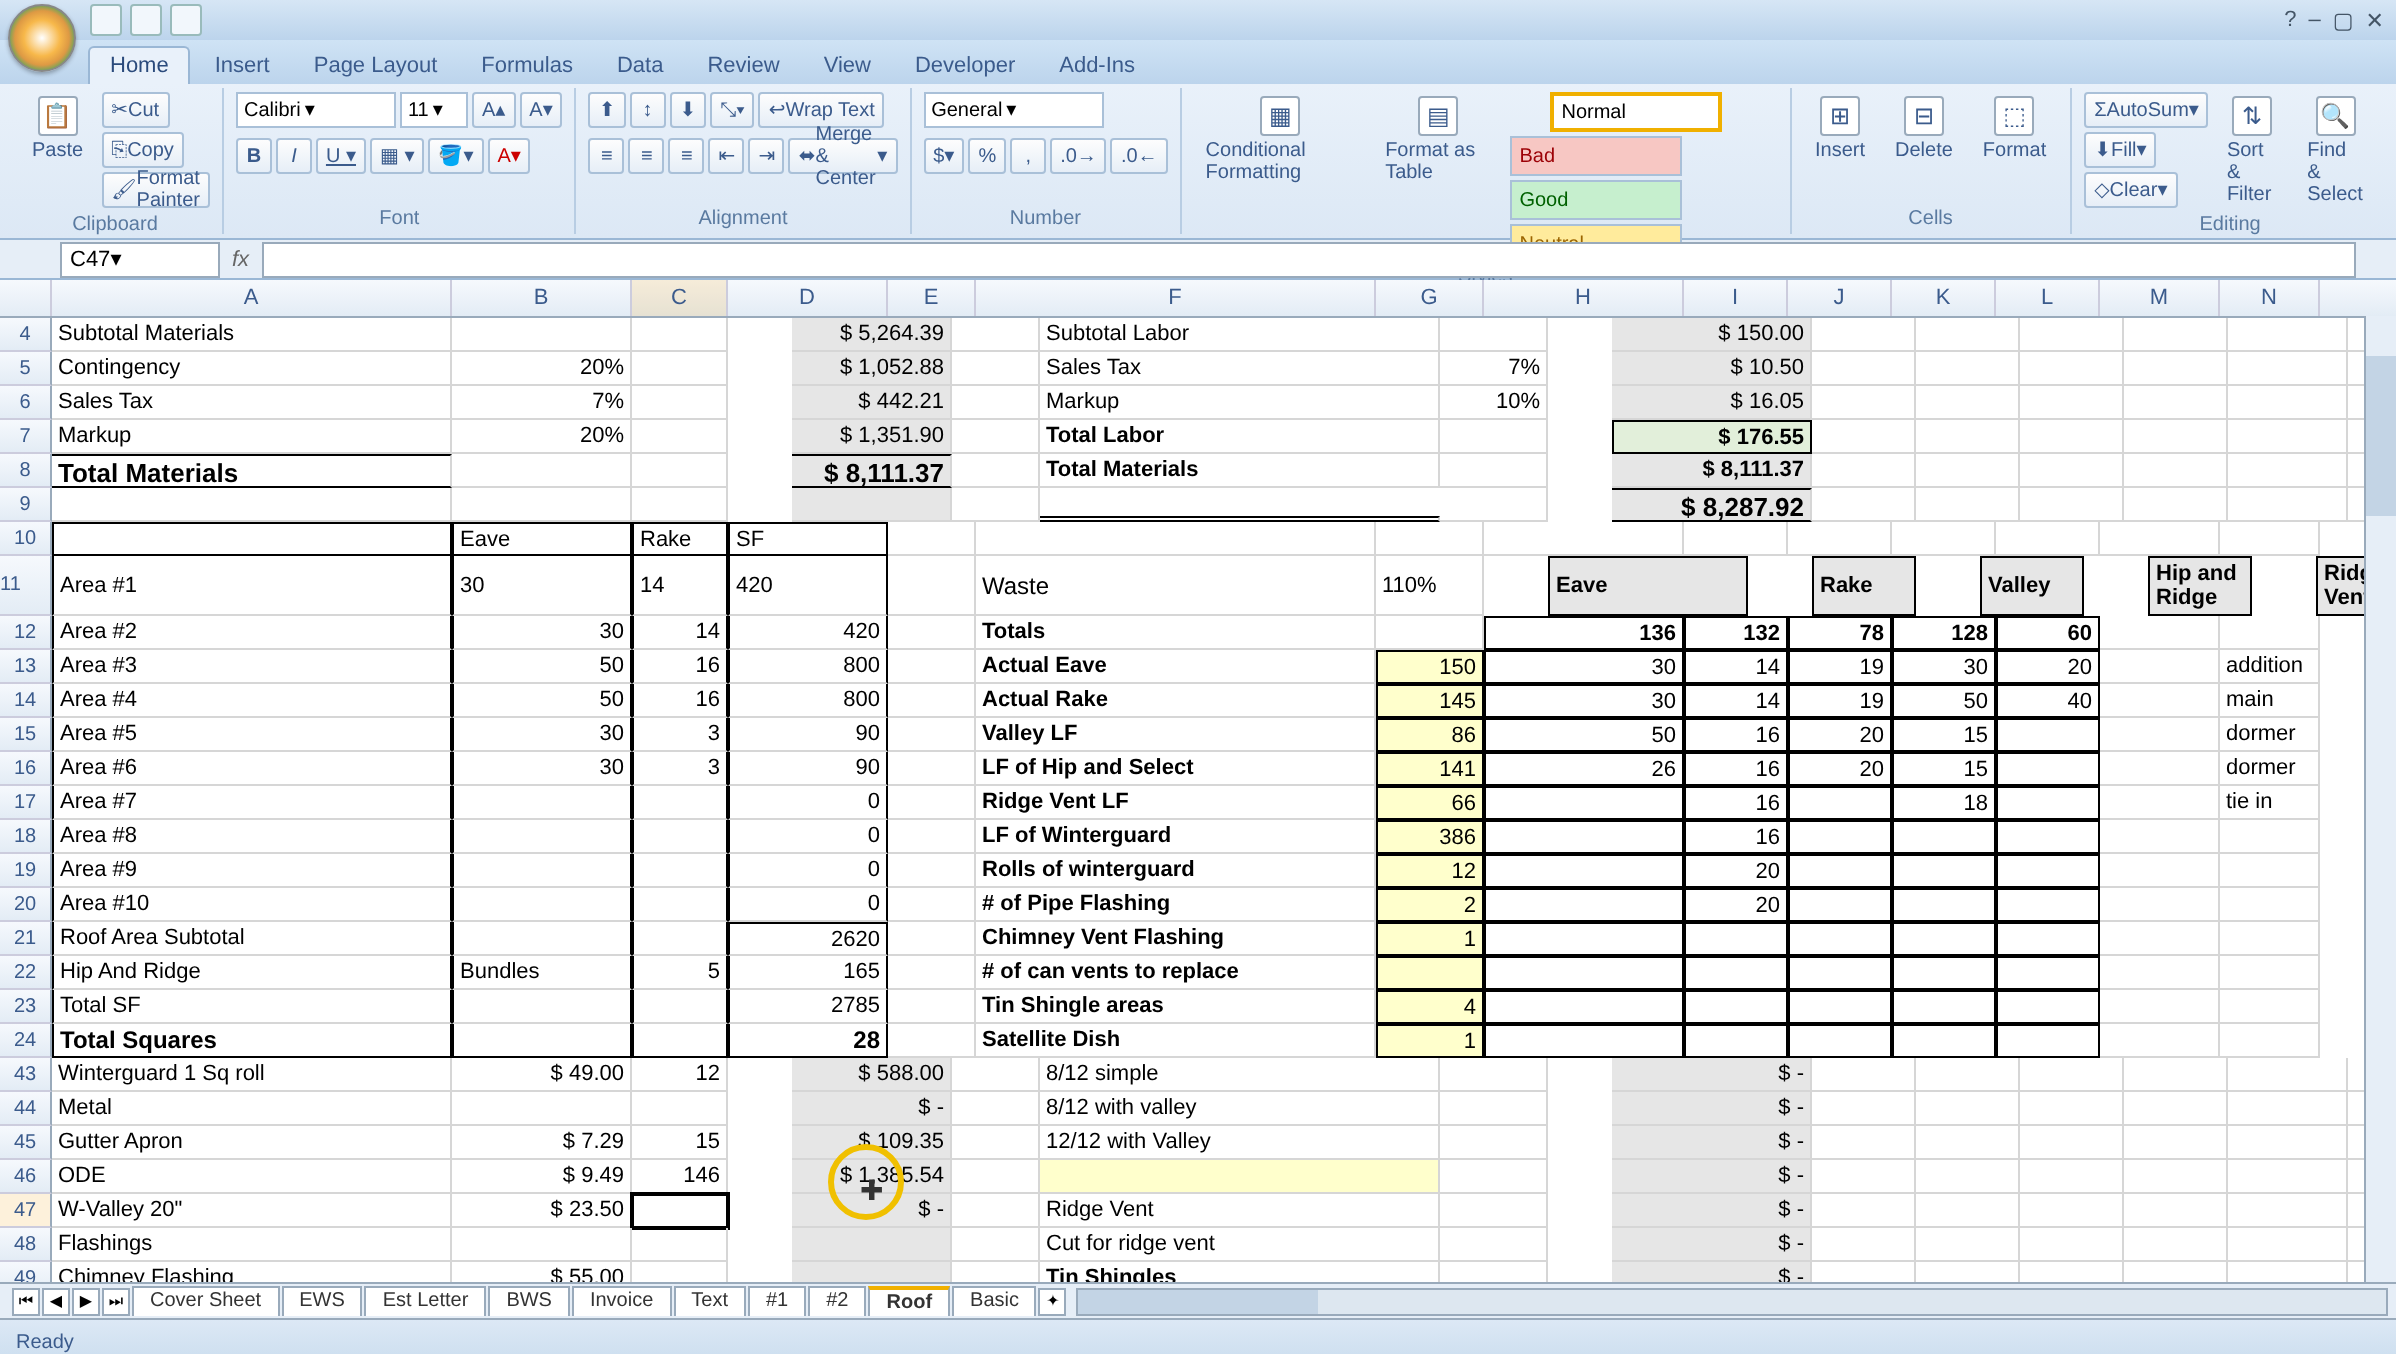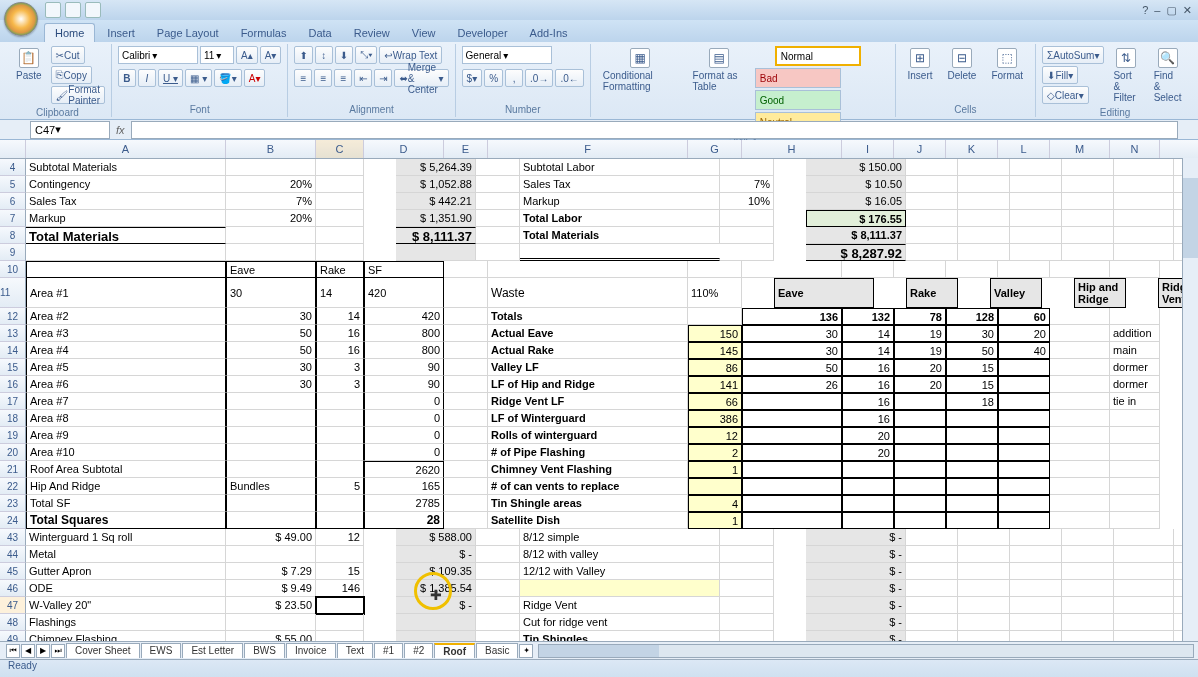--- a/index.html
+++ b/index.html
@@ -70,21 +70,21 @@
 
 
 .sheet-tabs { height:18px; background:#e6eef7; border-top:1px solid #9ab; display:flex; align-items:center; font-size:10px; padding-left:6px; gap:1px;}
 .nav-btn { width:14px; height:14px; border:1px solid #9ab; background:#fff; display:flex; align-items:center; justify-content:center; cursor:pointer; font-size:8px;}
 .sheet-tab { padding:1px 8px; background:#fff; border:1px solid #9ab; border-bottom:none; cursor:pointer; color:#333;}
 .sheet-tab.active { background:#fff; font-weight:bold; border-top:2px solid #f0b000;}
 .hscroll { flex:1; height:14px; margin:0 4px; background:#dde7f0; border:1px solid #9ab; position:relative;}
 .hscroll .thumb{ position:absolute; left:0; width:120px; height:100%; background:#c3d4e5;}
 
 
-.status-bar { height:18px; background:linear-gradient(#dce8f5,#cfe0f0); border-top:1px solid #9ab; display:flex; align-items:flex-start; padding:0 8px; font-size:10px; color:#3b5b8c;}
+.status-bar { height:18px; background:linear-gradient(#dce8f5,#cfe0f0); border-top:1px solid #9ab; display:flex; align-items:flex-end; padding:0 8px; font-size:10px; color:#3b5b8c;}
 
 
 .cA{width:200px;min-width:200px;} .cB{width:90px;min-width:90px;} .cC{width:48px;min-width:48px;}
 .cD{width:80px;min-width:80px;} .cE{width:44px;min-width:44px;} .cF{width:200px;min-width:200px;}
 .cG{width:54px;min-width:54px;} .cH{width:100px;min-width:100px;} .cI{width:52px;min-width:52px;}
 .cJ{width:52px;min-width:52px;} .cK{width:52px;min-width:52px;} .cL{width:52px;min-width:52px;}
 .cM{width:60px;min-width:60px;} .cN{width:50px;min-width:50px;}
 
 .vscroll { position:absolute; right:0; top:18px; bottom:0; width:16px; background:#e6eef7; border-left:1px solid #9ab;}
 .vscroll .thumb{ position:absolute; top:20px; width:100%; height:80px; background:#c3d4e5;}
@@ -491,21 +491,21 @@
         <div class="cell cM"></div>
         <div class="cell cN">dormer</div>
       </div>
       <div class="rw">
         <div class="rowhdr">16</div>
         <div class="cell cA bord-l bord-r">Area #6</div>
         <div class="cell cB r bord-l bord-r">30</div>
         <div class="cell cC r bord-l bord-r">3</div>
         <div class="cell cD r bord-l bord-r">90</div>
         <div class="cell cE"></div>
-        <div class="cell cF b">LF of Hip and Ridge</div>
+        <div class="cell cF b">LF of Hip and Select</div>
         <div class="cell cG r box lyellow">141</div>
         <div class="cell cH r box">26</div>
         <div class="cell cI r box">16</div>
         <div class="cell cJ r box">20</div>
         <div class="cell cK r box">15</div>
         <div class="cell cL box"></div>
         <div class="cell cM"></div>
         <div class="cell cN">dormer</div>
       </div>
       <div class="rw">

